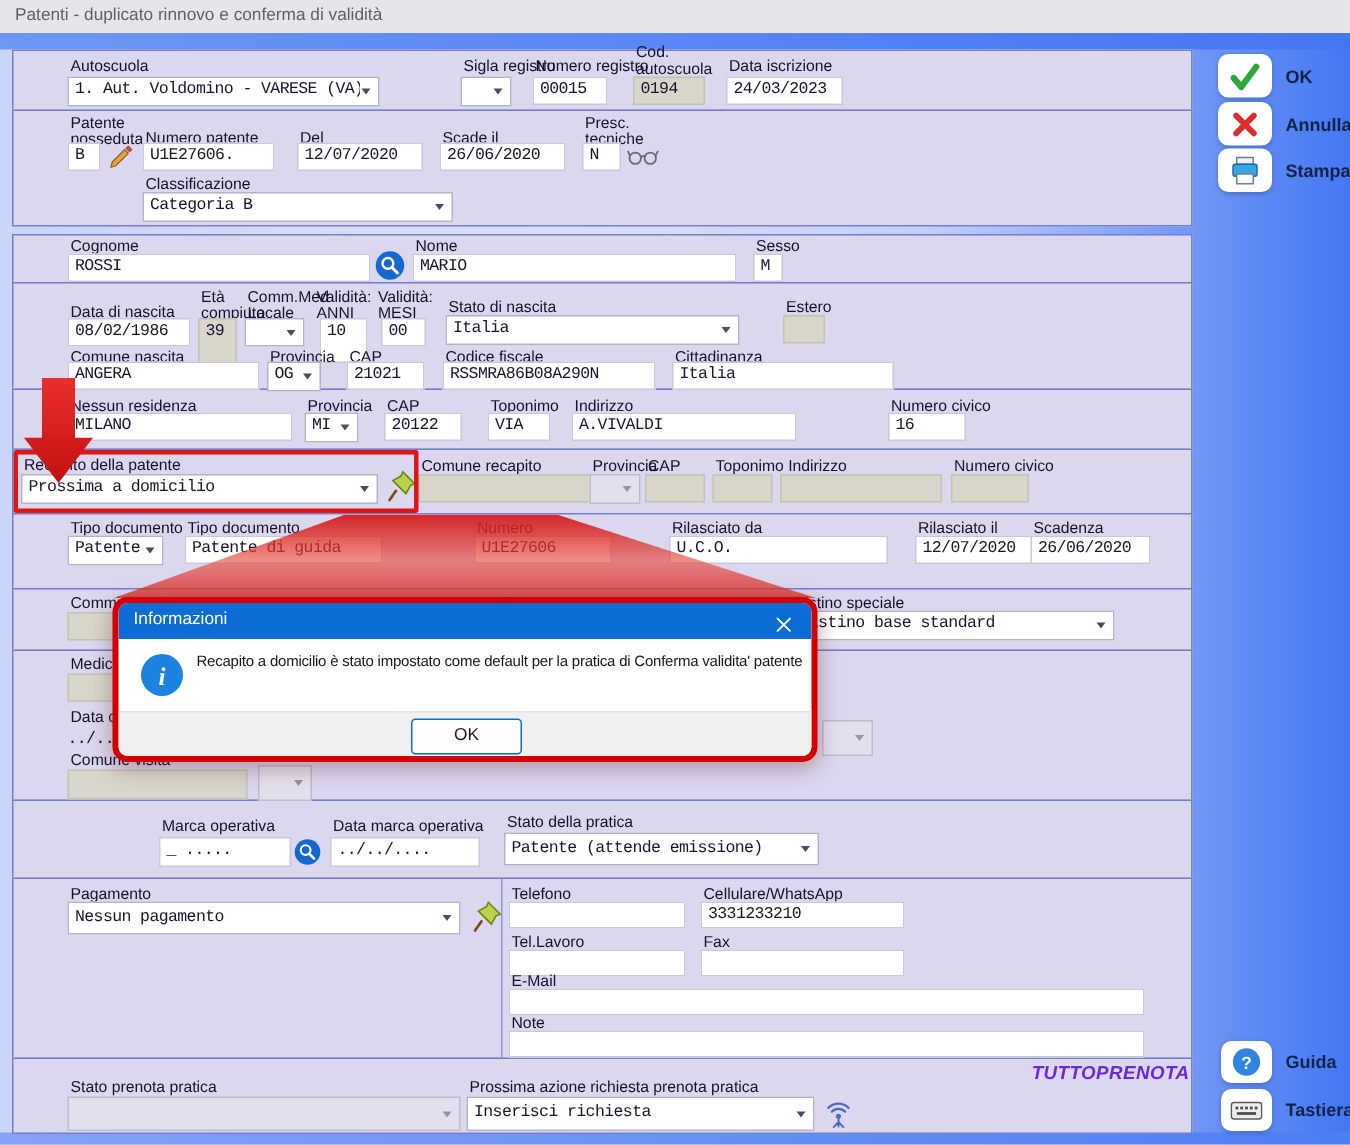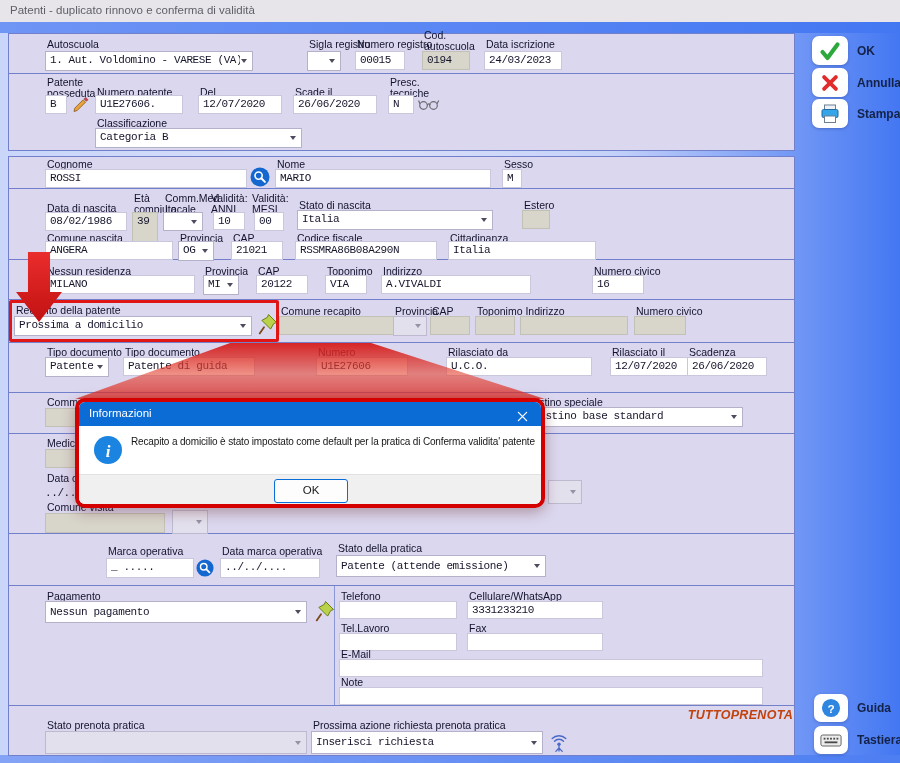--- a/index.html
+++ b/index.html
@@ -55,21 +55,21 @@
   .dlg-close{position:absolute;right:6px;top:4px;width:18px;height:16px;display:flex;
        align-items:center;justify-content:center;}
   .dlg-msg{position:absolute;left:52px;top:34px;width:408px;font-size:10px;
        letter-spacing:-0.15px;color:#161616;white-space:nowrap;}
   .dlg-foot{position:absolute;left:0;top:72px;width:100%;height:30px;background:#f0f0f0;
        border-top:1px solid #e2e2e2;}
   .dlg-ok{position:absolute;left:195px;top:4px;width:72px;height:22px;background:#fdfdfd;
        border:1px solid #0a6cd6;border-radius:3px;font-size:11.5px;color:#1a1a1a;
        text-align:center;line-height:20px;font-family:"Liberation Sans",sans-serif;}
   .brand{position:absolute;left:600px;top:708px;width:193px;text-align:right;z-index:2;
-       font-size:12.5px;font-weight:700;font-style:italic;color:#c2410c;letter-spacing:.3px;}
+       font-size:12.5px;font-weight:700;font-style:italic;color:#6d28d9;letter-spacing:.3px;}
 </style>
 </head>
 <body>
 
 <div class="app">
 
   <div class="titlebar">
     <span>Patenti - duplicato rinnovo e conferma di validità</span>
   </div>
   <div class="winbg"></div>
@@ -149,21 +149,21 @@
   <span class="lbl" style="left:134px;top:193px">Età
 compiuta</span>
   <div class="inp gray" style="left:132px;top:212px;width:26px;height:34px">39</div>
   <span class="lbl" style="left:165px;top:193px">Comm.Med
 Locale</span>
   <div class="dd" style="left:163px;top:212px;width:40px;height:19px">
       <span class="val"></span>
     </div>
   <span class="lbl" style="left:211px;top:193px">Validità:
 ANNI</span>
-  <div class="inp" style="left:213px;top:212px;width:32px;height:18px">10</div>
+  <div class="inp" style="left:213px;top:212px;width:32px;height:30px">10</div>
   <span class="lbl" style="left:252px;top:193px">Validità:
 MESI</span>
   <div class="inp" style="left:254px;top:212px;width:30px;height:19px">00</div>
   <span class="lbl" style="left:299px;top:200px">Stato di nascita</span>
   <div class="dd" style="left:297px;top:210px;width:196px;height:20px">
       <span class="val">Italia</span>
     </div>
   <span class="lbl" style="left:524px;top:200px">Estero</span>
   <div class="inp gray" style="left:522px;top:210px;width:28px;height:19px"></div>
   <span class="lbl" style="left:47px;top:233px">Comune nascita</span>

